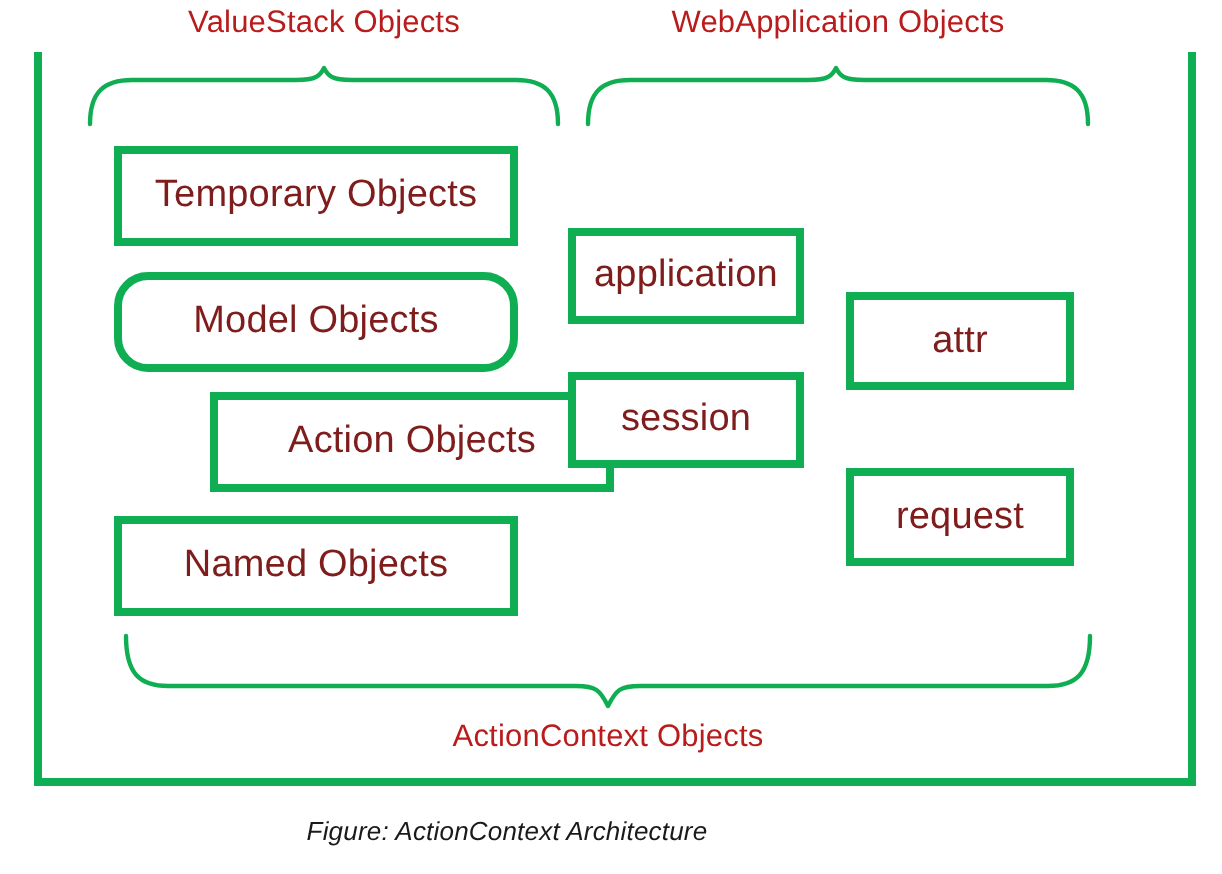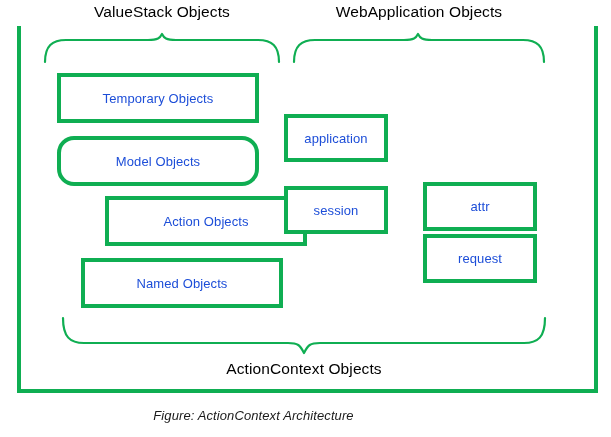--- a/index.html
+++ b/index.html
@@ -28,21 +28,21 @@
     left: 0; top: 0;
     width: 611px;
     height: 437px;
     pointer-events: none;
   }
 
   
   .group-label {
     position: absolute;
     font-size: 15.5px;
-    color: #000000;
+    color: #b91c1c;
     text-align: center;
     white-space: nowrap;
     letter-spacing: 0.1px;
   }
   #label-valuestack {
     left: 44px;
     top: 3px;
     width: 236px;
   }
   #label-webapplication {
@@ -59,42 +59,42 @@
 
   
   .node-box {
     position: absolute;
     box-sizing: border-box;
     border: 4px solid #0FAE52;
     background: #ffffff;
     display: flex;
     align-items: center;
     justify-content: center;
-    color: #1d4ed8;
-    font-size: 13px;
+    color: #7f1d1d;
+    font-size: 19px;
     letter-spacing: 0.1px;
     white-space: nowrap;
   }
 
   
   .col-left { left: 57px; width: 202px; height: 50px; }
   #box-temporary-objects { top: 73px; }
   #box-model-objects     { top: 136px; border-radius: 17px; }
   #box-action-objects    { top: 196px; margin-left: 48px; }
-  #box-named-objects     { top: 258px; margin-left: 24px; }
+  #box-named-objects     { top: 258px; }
 
   
-  .col-mid { left: 284px; width: 104px; height: 48px; }
+  .col-mid { left: 284px; width: 118px; height: 48px; }
   #box-application { top: 114px; }
   #box-session     { top: 186px; text-align: center; }
 
   
   .col-right { left: 423px; width: 114px; height: 49px; }
   #box-parameters { top: 70px; }
-  #box-attr       { top: 146px; margin-top: 36px; }
+  #box-attr       { top: 146px; }
   #box-request    { top: 234px; }
 
   
   #figure-caption {
     position: absolute;
     left: 0;
     top: 408px;
     width: 507px;
     text-align: center;
     font-style: italic;

